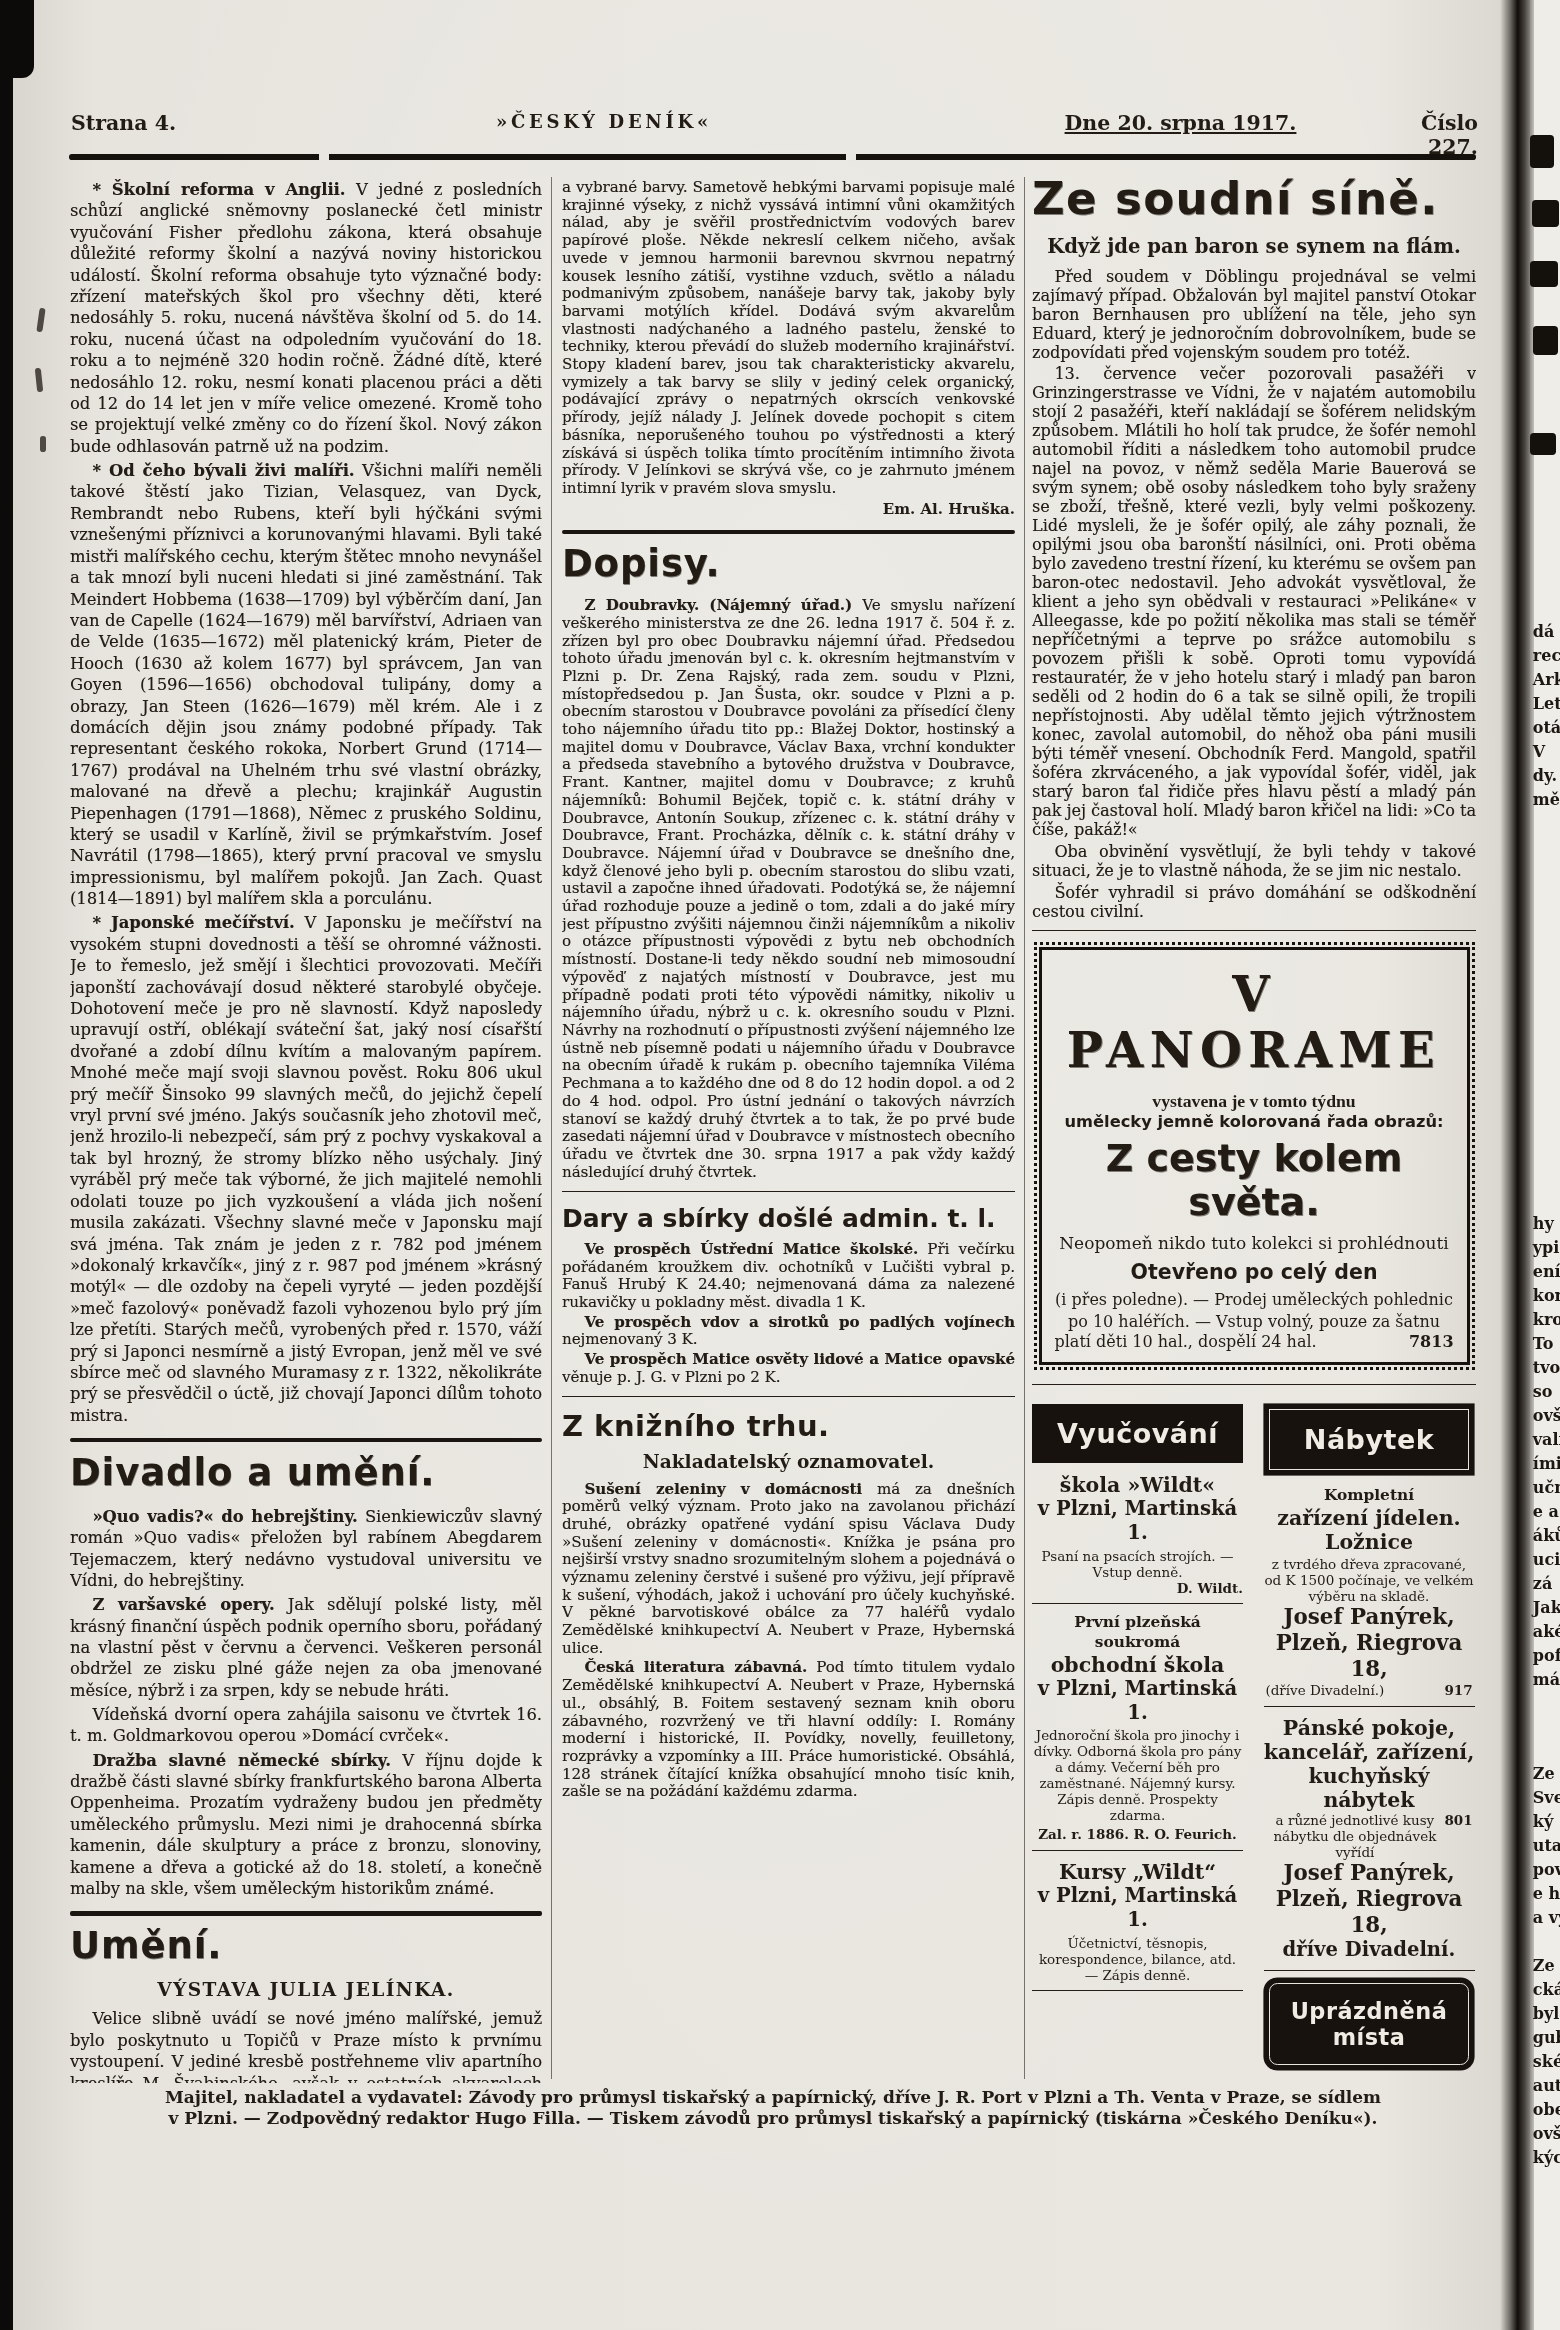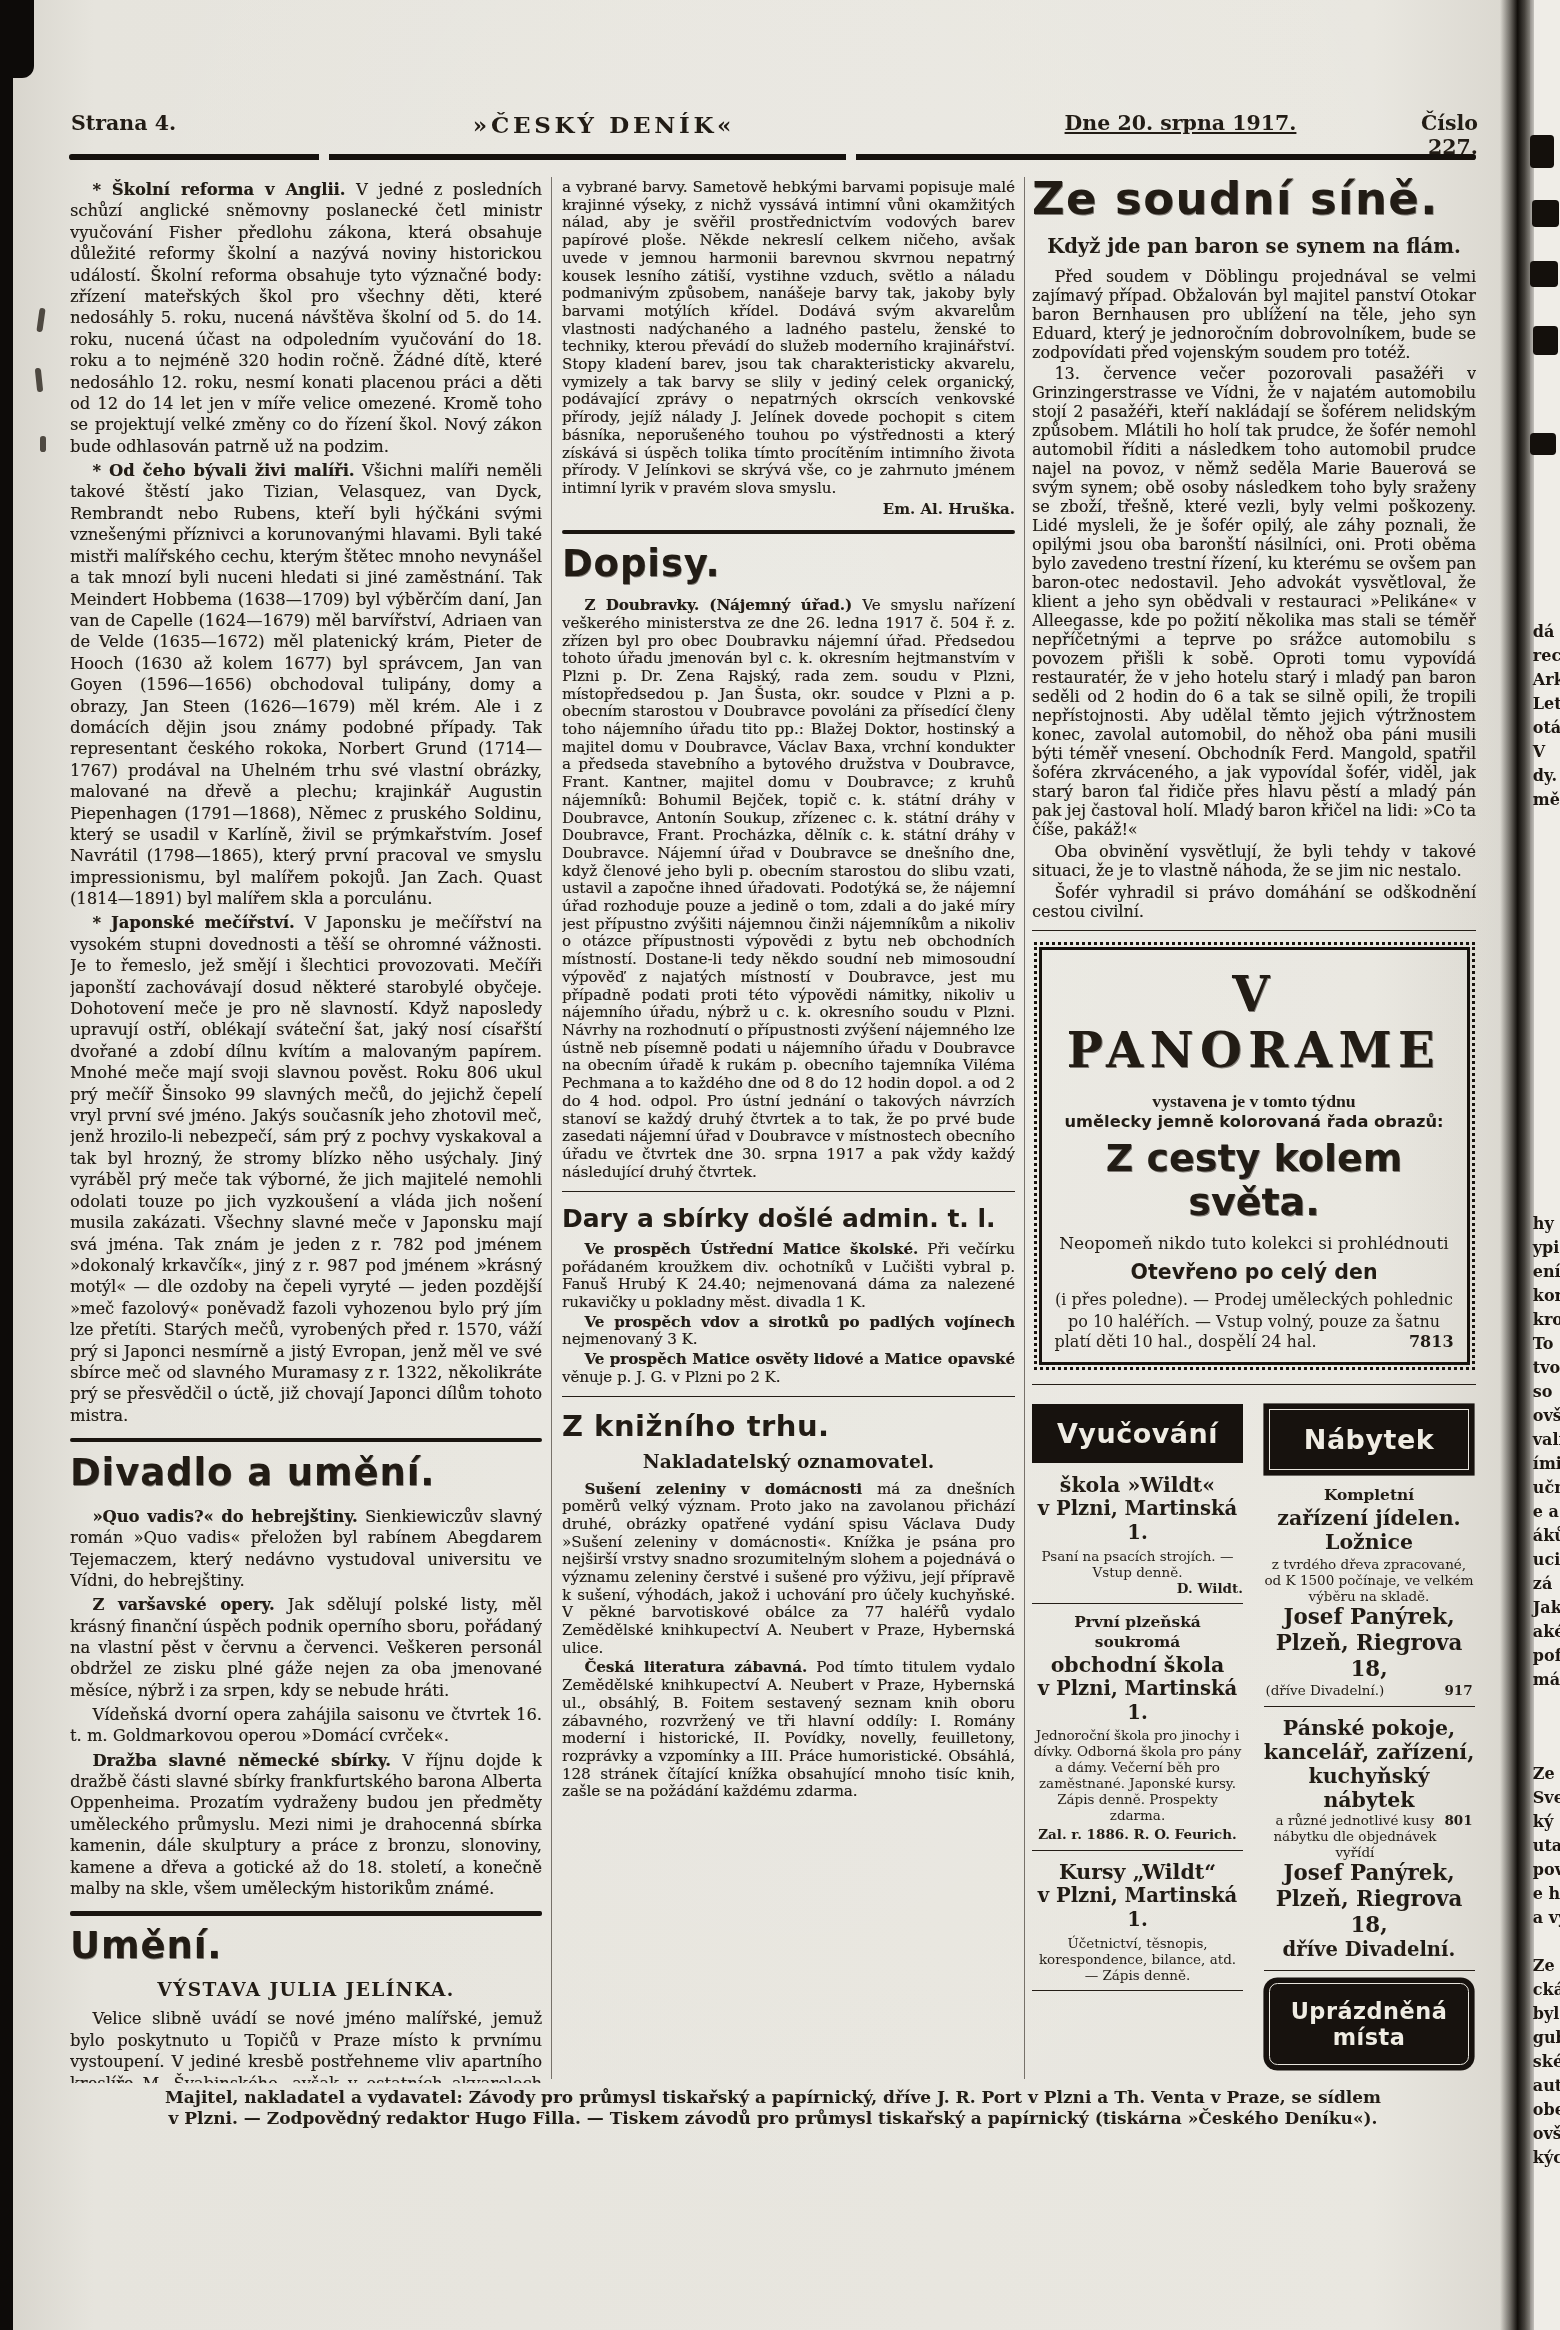--- a/index.html
+++ b/index.html
@@ -90,21 +90,21 @@
 
 <div id="page">
 
   <div class="edge-left"></div>
   <div class="corner-block"></div>
   <div class="tick" style="left:38px;top:308px;transform:rotate(8deg);"></div>
   <div class="tick" style="left:36px;top:368px;transform:rotate(-6deg);"></div>
   <div class="tick" style="left:40px;top:436px;height:16px;"></div>
 
   <div class="hdr" style="left:71px;font-size:20.5px;">Strana 4.</div>
-  <div class="hdr" style="left:0;width:1208px;text-align:center;font-size:23px;letter-spacing:3.7px;">»ČESKÝ DENÍK«</div>
+  <div class="hdr" style="left:0;width:1208px;text-align:center;font-size:18px;letter-spacing:3.7px;">»ČESKÝ DENÍK«</div>
   <div class="hdr" style="left:1050px;width:261px;text-align:center;font-size:20.5px;text-decoration:underline;">Dne 20. srpna 1917.</div>
   <div class="hdr" style="left:1380px;width:98px;text-align:right;font-size:20.5px;">Číslo 227.</div>
   <div class="hdr-rule"></div>
 
   <div class="vrule" style="left:551px;"></div>
   <div class="vrule" style="left:1024px;"></div>
 
   <div class="col col1" style="left:70px;width:472px;height:1904px;">
     <p class="para"><b class="lead">* Školní reforma v Anglii.</b> <span>V jedné z posledních schůzí anglické sněmovny poslanecké četl ministr vyučování Fisher předlohu zákona, která obsahuje důležité reformy školní a nazývá noviny historickou událostí. Školní reforma obsahuje tyto význačné body: zřízení mateřských škol pro všechny děti, které nedosáhly 5. roku, nucená návštěva školní od 5. do 14. roku, nucená účast na odpoledním vyučování do 18. roku a to nejméně 320 hodin ročně. Žádné dítě, které nedosáhlo 12. roku, nesmí konati placenou práci a děti od 12 do 14 let jen v míře velice omezené. Kromě toho se projektují velké změny co do řízení škol. Nový zákon bude odhlasován patrně už na podzim.</span></p>
     <p class="para"><b class="lead">* Od čeho bývali živi malíři.</b> <span>Všichni malíři neměli takové štěstí jako Tizian, Velasquez, van Dyck, Rembrandt nebo Rubens, kteří byli hýčkáni svými vznešenými příznivci a korunovanými hlavami. Byli také mistři malířského cechu, kterým štětec mnoho nevynášel a tak mnozí byli nuceni hledati si jiné zaměstnání. Tak Meindert Hobbema (1638—1709) byl výběrčím daní, Jan van de Capelle (1624—1679) měl barvířství, Adriaen van de Velde (1635—1672) měl platenický krám, Pieter de Hooch (1630 až kolem 1677) byl správcem, Jan van Goyen (1596—1656) obchodoval tulipány, domy a obrazy, Jan Steen (1626—1679) měl krém. Ale i z domácích dějin jsou známy podobné případy. Tak representant českého rokoka, Norbert Grund (1714—1767) prodával na Uhelném trhu své vlastní obrázky, malované na dřevě a plechu; krajinkář Augustin Piepenhagen (1791—1868), Němec z pruského Soldinu, který se usadil v Karlíně, živil se prýmkařstvím. Josef Navrátil (1798—1865), který první pracoval ve smyslu impressionismu, byl malířem pokojů. Jan Zach. Quast (1814—1891) byl malířem skla a porculánu.</span></p>
@@ -170,21 +170,21 @@
           <span class="t1">škola »Wildt«</span>
           <span class="t2">v Plzni, Martinská 1.</span>
           <span class="small">Psaní na psacích strojích. — Vstup denně.</span>
           <span class="sig">D. Wildt.</span>
         </div>
         <div class="adrule"></div>
         <div class="ad">
           <span class="leadline">První plzeňská soukromá</span>
           <span class="t1">obchodní škola</span>
           <span class="t2">v Plzni, Martinská 1.</span>
-          <span class="small">Jednoroční škola pro jinochy i dívky. Odborná škola pro pány a dámy. Večerní běh pro zaměstnané. Japonské kursy. Zápis denně. Prospekty zdarma.</span>
+          <span class="small">Jednoroční škola pro jinochy i dívky. Odborná škola pro pány a dámy. Večerní běh pro zaměstnané. Nájemný kursy. Zápis denně. Prospekty zdarma.</span>
           <span class="small" style="font-weight:bold;">Zal. r. 1886.  R. O. Feurich.</span>
         </div>
         <div class="adrule"></div>
         <div class="ad">
           <span class="t1">Kursy „Wildt“</span>
           <span class="t2">v Plzni, Martinská 1.</span>
           <span class="small">Účetnictví, těsnopis, korespondence, bilance, atd. — Zápis denně.</span>
         </div>
         <div class="adrule"></div>
 

